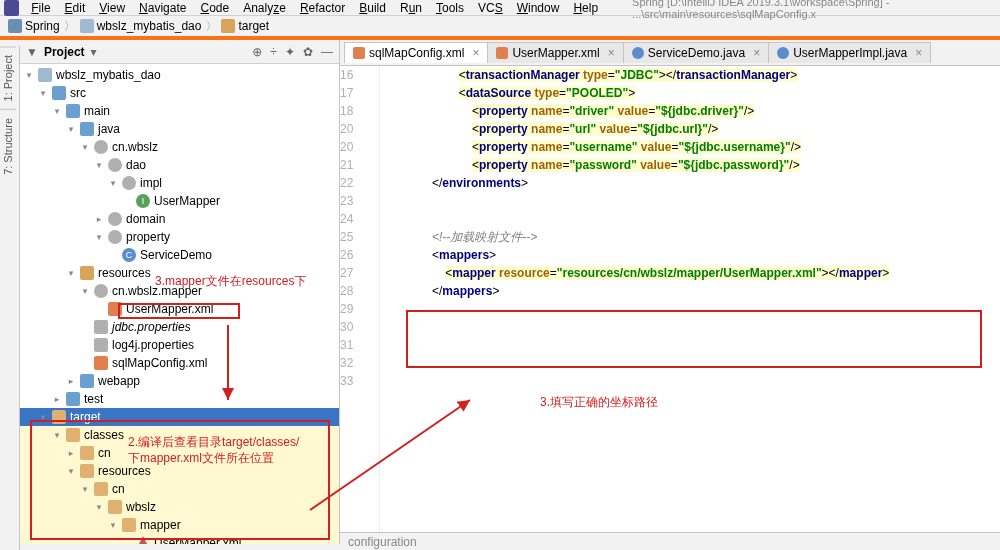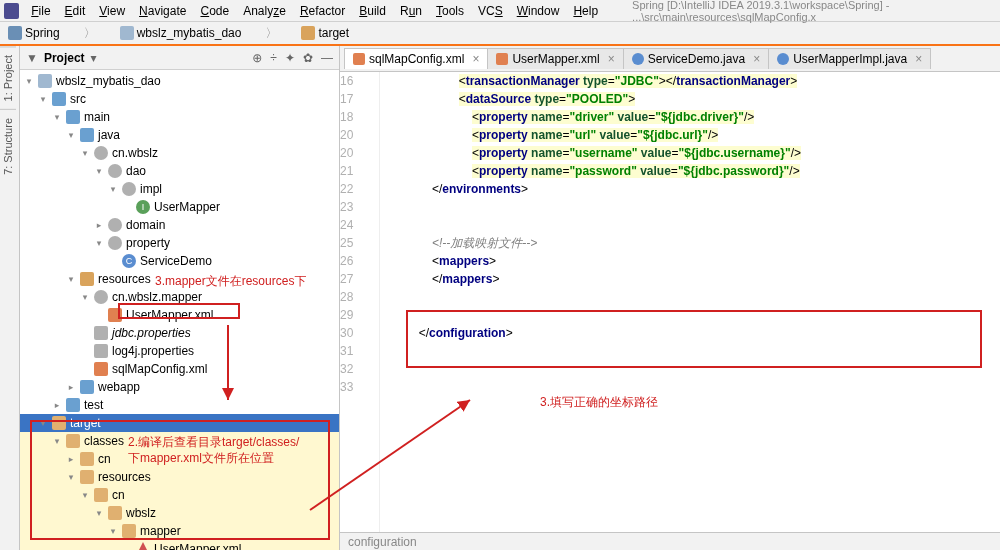--- a/index.html
+++ b/index.html
@@ -1,22 +1,22 @@
 <!DOCTYPE html>
 <html><head>
 <meta charset="utf-8">
 <style>
   * { box-sizing: border-box; margin: 0; padding: 0; font-family: "Segoe UI", Arial, sans-serif; font-size: 12px; }
   body { background: #f2f2f2; width: 1000px; height: 550px; overflow: hidden; position: relative; }
-  .menubar { height: 22px; background: #f2f2f2; display: flex; align-items: center; padding: 0 4px; gap: 2px; border-bottom: 1px solid #d0d0d0; }
+  .menubar { height: 16px; background: #f2f2f2; display: flex; align-items: center; padding: 0 4px; gap: 2px; border-bottom: 1px solid #d0d0d0; }
   .menubar .logo { width: 16px; height: 16px; background: #4b4b8f; border-radius: 2px; margin-right: 4px; }
   .menubar span { padding: 2px 6px; cursor: default; }
   .menubar span u { text-decoration: underline; }
   .menubar .title { margin-left: 20px; color: #888; font-size: 11px; }
-  .breadcrumb { height: 24px; background: #f2f2f2; display: flex; align-items: center; padding: 0 4px; gap: 20px; border-bottom: 2px solid #f97316; }
+  .breadcrumb { height: 24px; background: #f2f2f2; display: flex; align-items: center; padding: 0 4px; gap: 0; border-bottom: 4px solid #f97316; }
   .breadcrumb .crumb { display: flex; align-items: center; gap: 3px; padding: 1px 4px; }
   .breadcrumb .sep { color: #888; }
   .ic { width: 14px; height: 14px; display: inline-block; border-radius: 2px; }
   .ic-project { background: #6a8fb5; }
   .ic-module { background: #a0b8d0; }
   .ic-folder { background: #d9a35c; }
   .ic-folder-open { background: #e0b070; }
   .ic-folder-blue { background: #6aa0d0; }
   .ic-pkg { background: #b0b0b0; border-radius: 50%; }
   .ic-if { background: #5aa05a; border-radius: 50%; font-size: 9px; color: #fff; text-align: center; line-height: 14px; }
@@ -42,21 +42,21 @@
   .tabs { height: 26px; display: flex; align-items: center; background: #f2f2f2; border-bottom: 1px solid #c5c5c5; padding-left: 4px; gap: 0; }
   .tab { display: flex; align-items: center; gap: 4px; padding: 3px 8px; background: #e8e8e8; border: 1px solid #c5c5c5; border-bottom: none; margin-right: -1px; font-size: 11px; }
   .tab.active { background: #fff; }
   .tab .close { color: #888; margin-left: 4px; }
   .code-wrap { flex: 1; display: flex; overflow: auto; font-family: "Consolas", monospace; font-size: 13px; line-height: 18px; background: #fff; }
   .gutter { width: 40px; background: #fff; color: #b0b0b0; text-align: left; padding: 0 8px 0 0; user-select: none; border-right: 1px solid #eee; }
   .gutter div { height: 18px; }
   .code { flex: 1; padding-left: 12px; position: relative; }
   .code .ln { height: 18px; white-space: pre; }
   .tag { color: #000080; font-weight: bold; }
-  .attr { color: #14532d; font-weight: bold; }
+  .attr { color: #a16207; font-weight: bold; }
   .str { color: #008000; font-weight: bold; }
   .punc { color: #000; }
   .comment { color: #808080; font-style: italic; }
   .bg-line { background: #fdfdd0; }
   .status { position: absolute; bottom: 0; left: 340px; right: 0; height: 18px; background: #f2f2f2; border-top: 1px solid #c5c5c5; padding: 0 8px; color: #888; font-size: 11px; display:flex; align-items:center;}
   .ann { position: absolute; color: #d02020; font-size: 12px; pointer-events: none; z-index: 50; font-family: "Microsoft YaHei", sans-serif; }
   .redbox { position: absolute; border: 2px solid #d02020; pointer-events: none; z-index: 40; }
   svg.arrow-ov { position: absolute; pointer-events: none; z-index: 45; }
 </style>
 </head>
@@ -304,24 +304,24 @@
           <div class="ln">                    <span class="bg-line"><span class="punc">&lt;</span><span class="tag">dataSource </span><span class="attr">type</span><span class="punc">=</span><span class="str">"POOLED"</span><span class="punc">&gt;</span></span></div>
           <div class="ln">                        <span class="bg-line"><span class="punc">&lt;</span><span class="tag">property </span><span class="attr">name</span><span class="punc">=</span><span class="str">"driver"</span> <span class="attr">value</span><span class="punc">=</span><span class="str">"${jdbc.driver}"</span><span class="punc">/&gt;</span></span></div>
           <div class="ln">                        <span class="bg-line"><span class="punc">&lt;</span><span class="tag">property </span><span class="attr">name</span><span class="punc">=</span><span class="str">"url"</span> <span class="attr">value</span><span class="punc">=</span><span class="str">"${jdbc.url}"</span><span class="punc">/&gt;</span></span></div>
           <div class="ln">                        <span class="bg-line"><span class="punc">&lt;</span><span class="tag">property </span><span class="attr">name</span><span class="punc">=</span><span class="str">"username"</span> <span class="attr">value</span><span class="punc">=</span><span class="str">"${jdbc.username}"</span><span class="punc">/&gt;</span></span></div>
           <div class="ln">                        <span class="bg-line"><span class="punc">&lt;</span><span class="tag">property </span><span class="attr">name</span><span class="punc">=</span><span class="str">"password"</span> <span class="attr">value</span><span class="punc">=</span><span class="str">"${jdbc.password}"</span><span class="punc">/&gt;</span></span></div>
           <div class="ln">            <span class="punc">&lt;/</span><span class="tag">environments</span><span class="punc">&gt;</span></div>
           <div class="ln"></div>
           <div class="ln"><span class="bg-line"></span></div>
           <div class="ln">            <span class="comment">&lt;!--加载映射文件--&gt;</span></div>
           <div class="ln">            <span class="punc">&lt;</span><span class="tag">mappers</span><span class="punc">&gt;</span></div>
+          <div class="ln">                <span class="bg-line"><span class="punc">&lt;</span><span class="tag">mapper </span><span class="attr">resource</span><span class="punc">=</span><span class="str">"resources/cn/wbslz/mapper/UserMapper.xml"</span><span class="punc">&gt;&lt;/</span><span class="tag">mapper</span><span class="punc">&gt;</span></span></div>
           <div class="ln">            <span class="punc">&lt;/</span><span class="tag">mappers</span><span class="punc">&gt;</span></div>
           <div class="ln"></div>
           <div class="ln"></div>
-          <div class="ln">        <span class="punc">&lt;/</span><span class="tag">configuration</span><span class="punc">&gt;</span></div>
         </div>
     </div>
   </div>
 </div>
 
 <div class="status">
   <span>configuration</span>
 </div>
 
 <div class="redbox" style="left:118px; top:303px; width:122px; height:16px;"></div>

